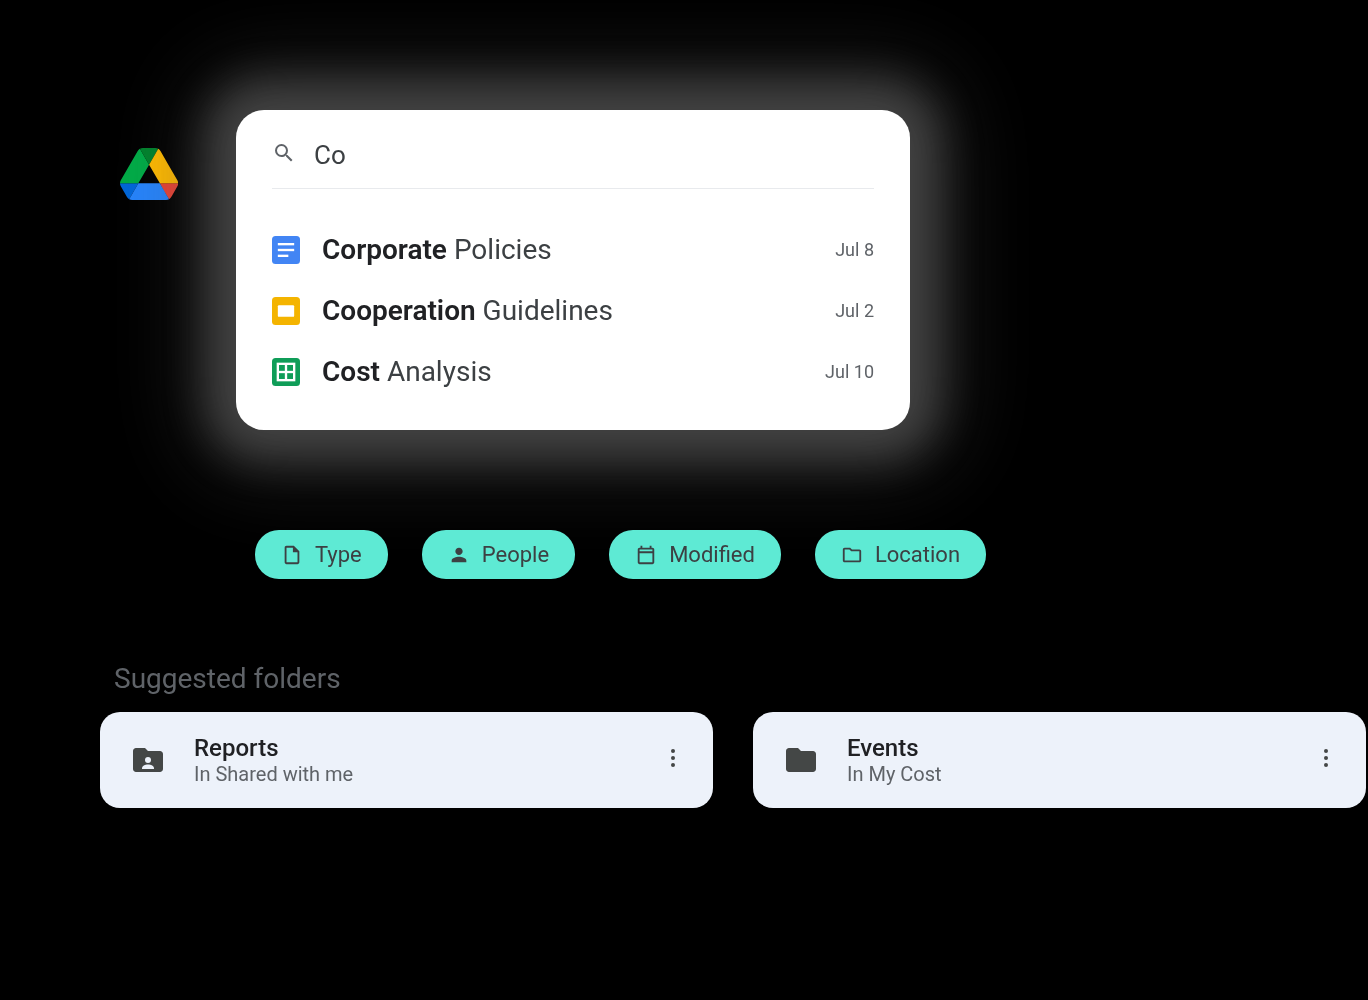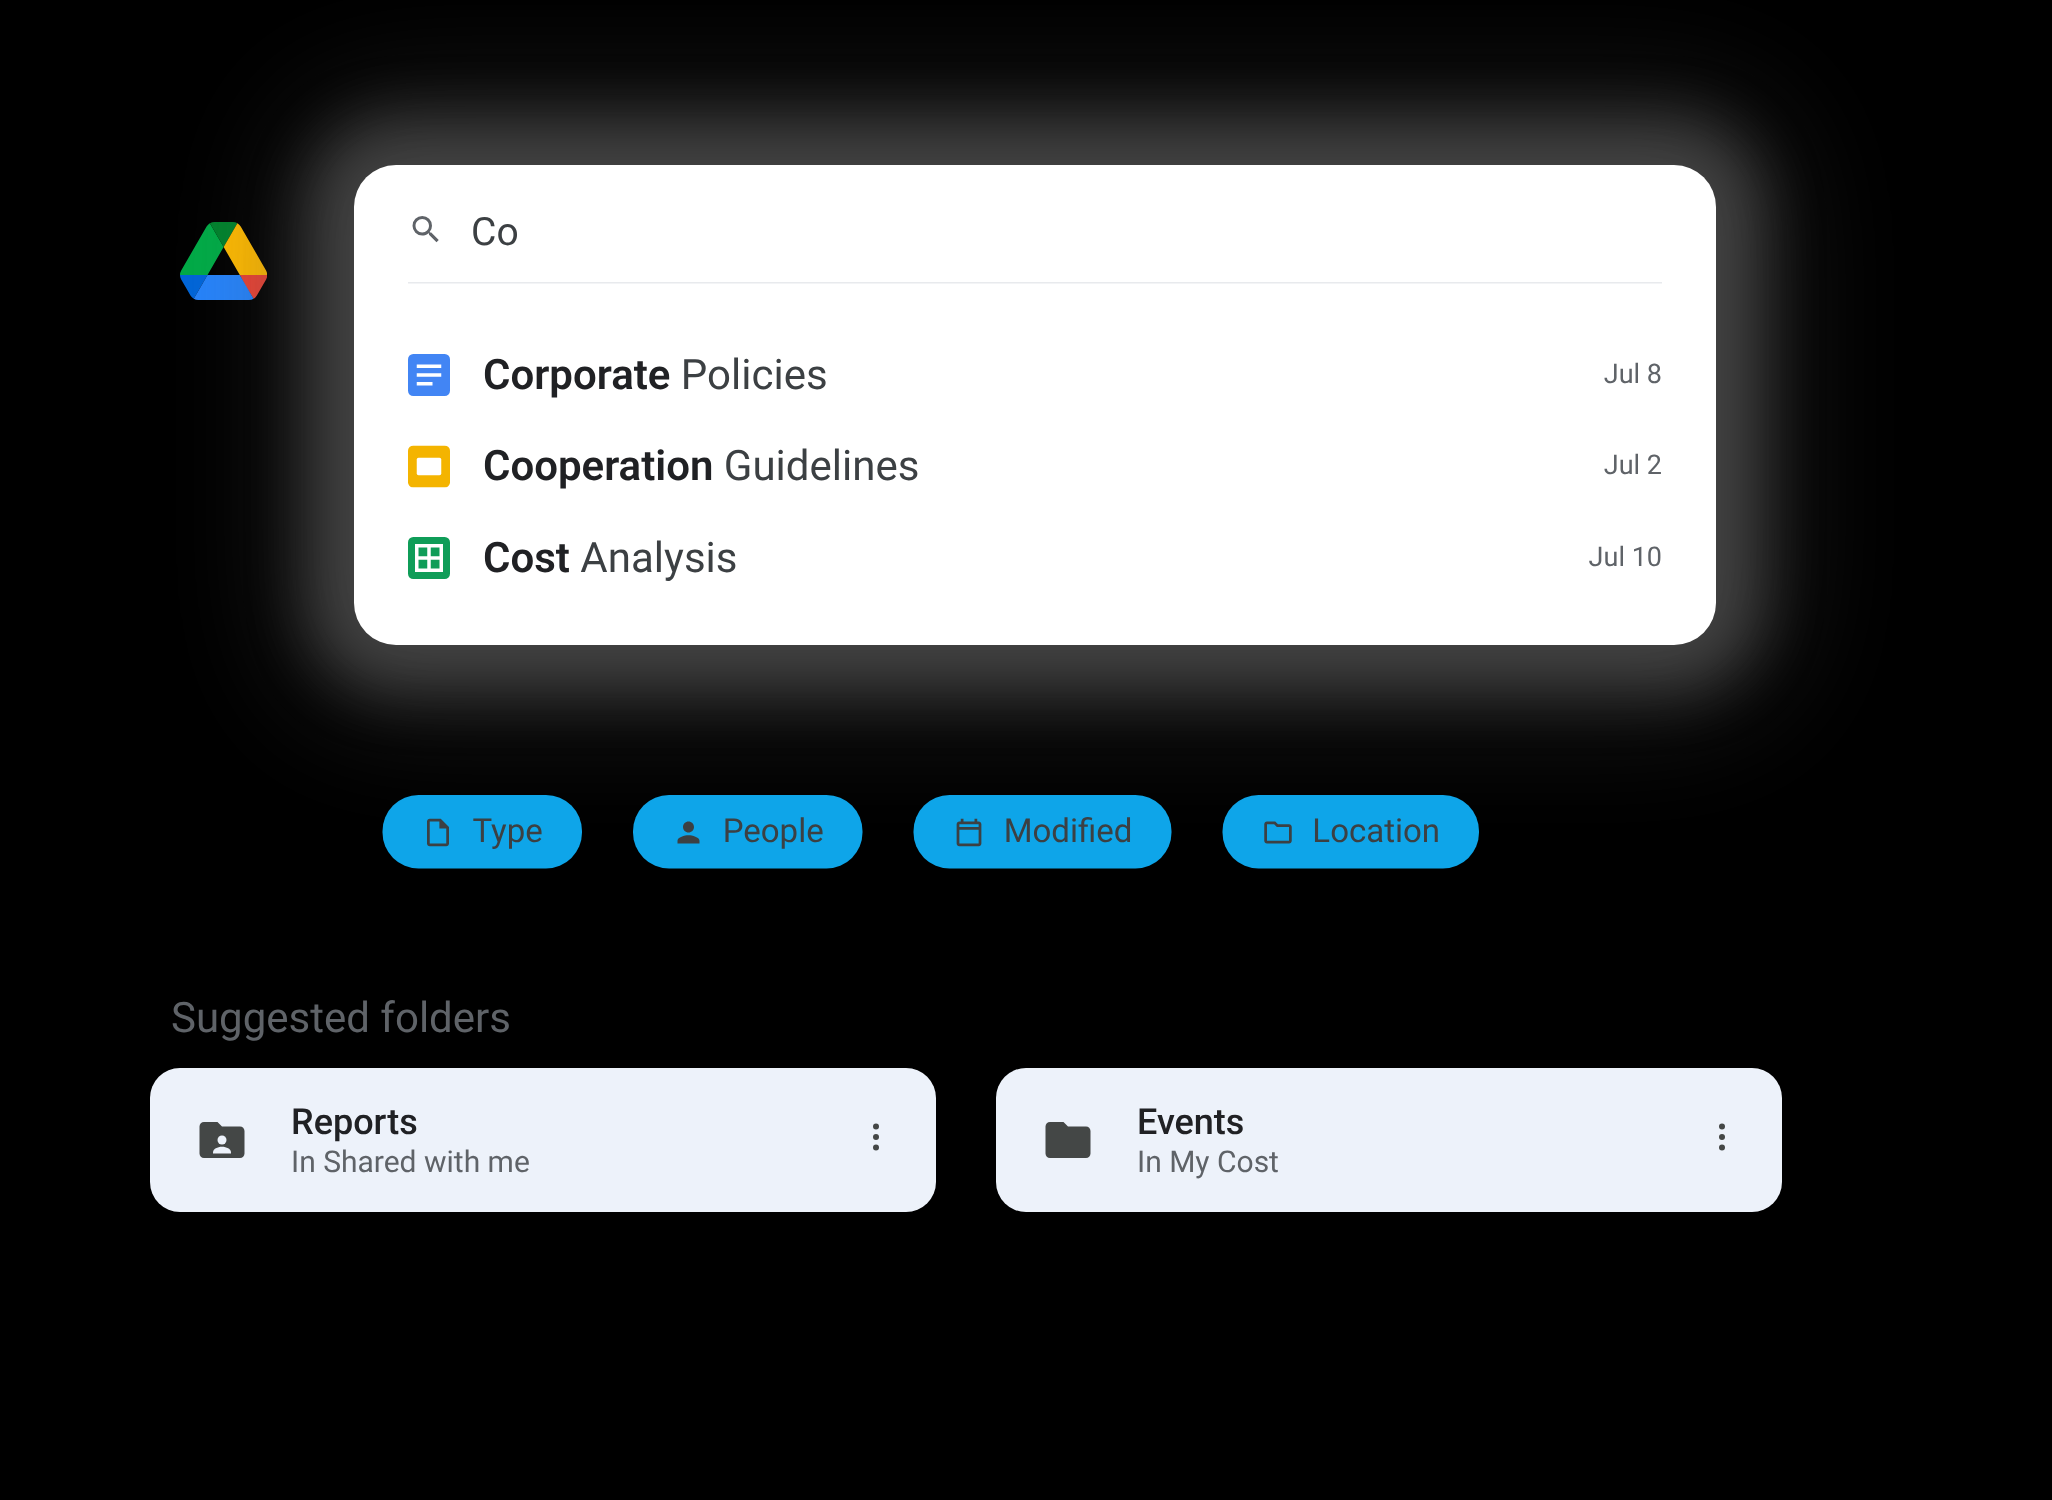--- a/index.html
+++ b/index.html
@@ -15,21 +15,21 @@
       position: absolute;
       left: 120px;
       top: 148px;
       width: 58px;
       height: 52px;
     }
     .search-card {
       position: absolute;
       left: 236px;
       top: 110px;
-      width: 908px;
+      width: 674px;
       background: #fff;
       border-radius: 28px;
       box-shadow: 0 0 40px 30px rgba(128,128,128,0.4), 0 0 80px 50px rgba(80,80,80,0.35);
       padding: 20px 36px 28px 36px;
     }
     .search-row {
       display: flex;
       align-items: center;
       padding: 10px 0 18px 0;
       border-bottom: 1px solid #e8eaed;
@@ -76,21 +76,21 @@
       position: absolute;
       left: 255px;
       top: 530px;
       display: flex;
       gap: 34px;
     }
     .chip {
       display: flex;
       align-items: center;
       gap: 12px;
-      background: #0ea5e9;
+      background: #5eead4;
       border-radius: 24px;
       padding: 12px 26px;
       cursor: pointer;
       font-size: 22px;
       color: #3c4043;
     }
     .chip svg { width: 22px; height: 22px; fill: #3c4043; }
     .suggested-label {
       position: absolute;
       left: 114px;
@@ -99,21 +99,21 @@
       color: #5f6368;
     }
     .suggested-folders {
       position: absolute;
       left: 100px;
       top: 712px;
       display: flex;
       gap: 40px;
     }
     .folder-card {
-      width: 524px;
+      width: 613px;
       background: #edf2fa;
       border-radius: 20px;
       display: flex;
       align-items: center;
       padding: 22px 28px;
       gap: 26px;
       cursor: pointer;
     }
     .folder-icon-wrap {
       width: 40px;

